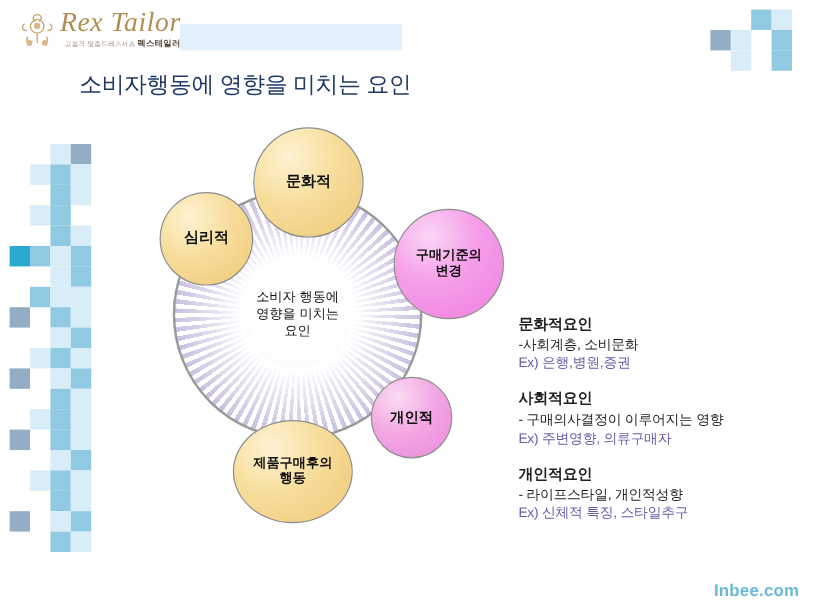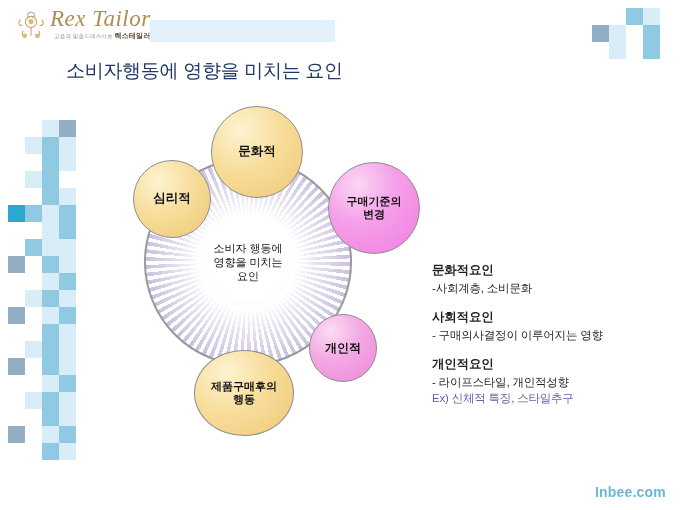--- a/index.html
+++ b/index.html
@@ -336,21 +336,21 @@
     <div id="ring"></div>
 
     <div class="bubble b-yellow" style="left:141px; top:6px; width:92px; height:92px; font-size:12.5px;">
       <span>문화적</span>
     </div>
 
     <div class="bubble b-yellow" style="left:63px; top:60px; width:78px; height:78px; font-size:12.5px;">
       <span>심리적</span>
     </div>
 
-    <div class="bubble b-pink" style="left:258px; top:62px; width:92px; height:92px; font-size:11px;">
+    <div class="bubble b-pink" style="left:258px; top:74px; width:92px; height:92px; font-size:11px;">
       <span><span>구매기준의</span><br><span>변경</span></span>
     </div>
 
 
     <div class="bubble b-pink-lt" style="left:239px; top:214px; width:68px; height:68px; font-size:12px;">
       <span>개인적</span>
     </div>
 
     <div class="bubble b-yellow" style="left:124px; top:250px; width:100px; height:86px; font-size:11px;">
       <span><span>제품구매후의</span><br><span>행동</span></span>
@@ -358,24 +358,26 @@
 
     <div id="center-circle">
       <span><span>소비자 행동에</span><br><span>영향을 미치는</span><br><span>요인</span></span>
     </div>
   </div>
 
   <div id="notes">
     <div class="note-block">
       <div class="note-head">문화적요인</div>
       <div class="note-line">-사회계층, 소비문화</div>
+      <div class="note-ex">Ex) 은행,병원,증권</div>
     </div>
     <div class="note-block">
       <div class="note-head">사회적요인</div>
       <div class="note-line">- 구매의사결정이 이루어지는 영향</div>
+      <div class="note-ex">Ex) 주변영향, 의류구매자</div>
     </div>
     <div class="note-block">
       <div class="note-head">개인적요인</div>
       <div class="note-line">- 라이프스타일, 개인적성향</div>
       <div class="note-ex">Ex) 신체적 특징, 스타일추구</div>
     </div>
   </div>
 
   <div id="watermark">Inbee.com</div>
 </div>

